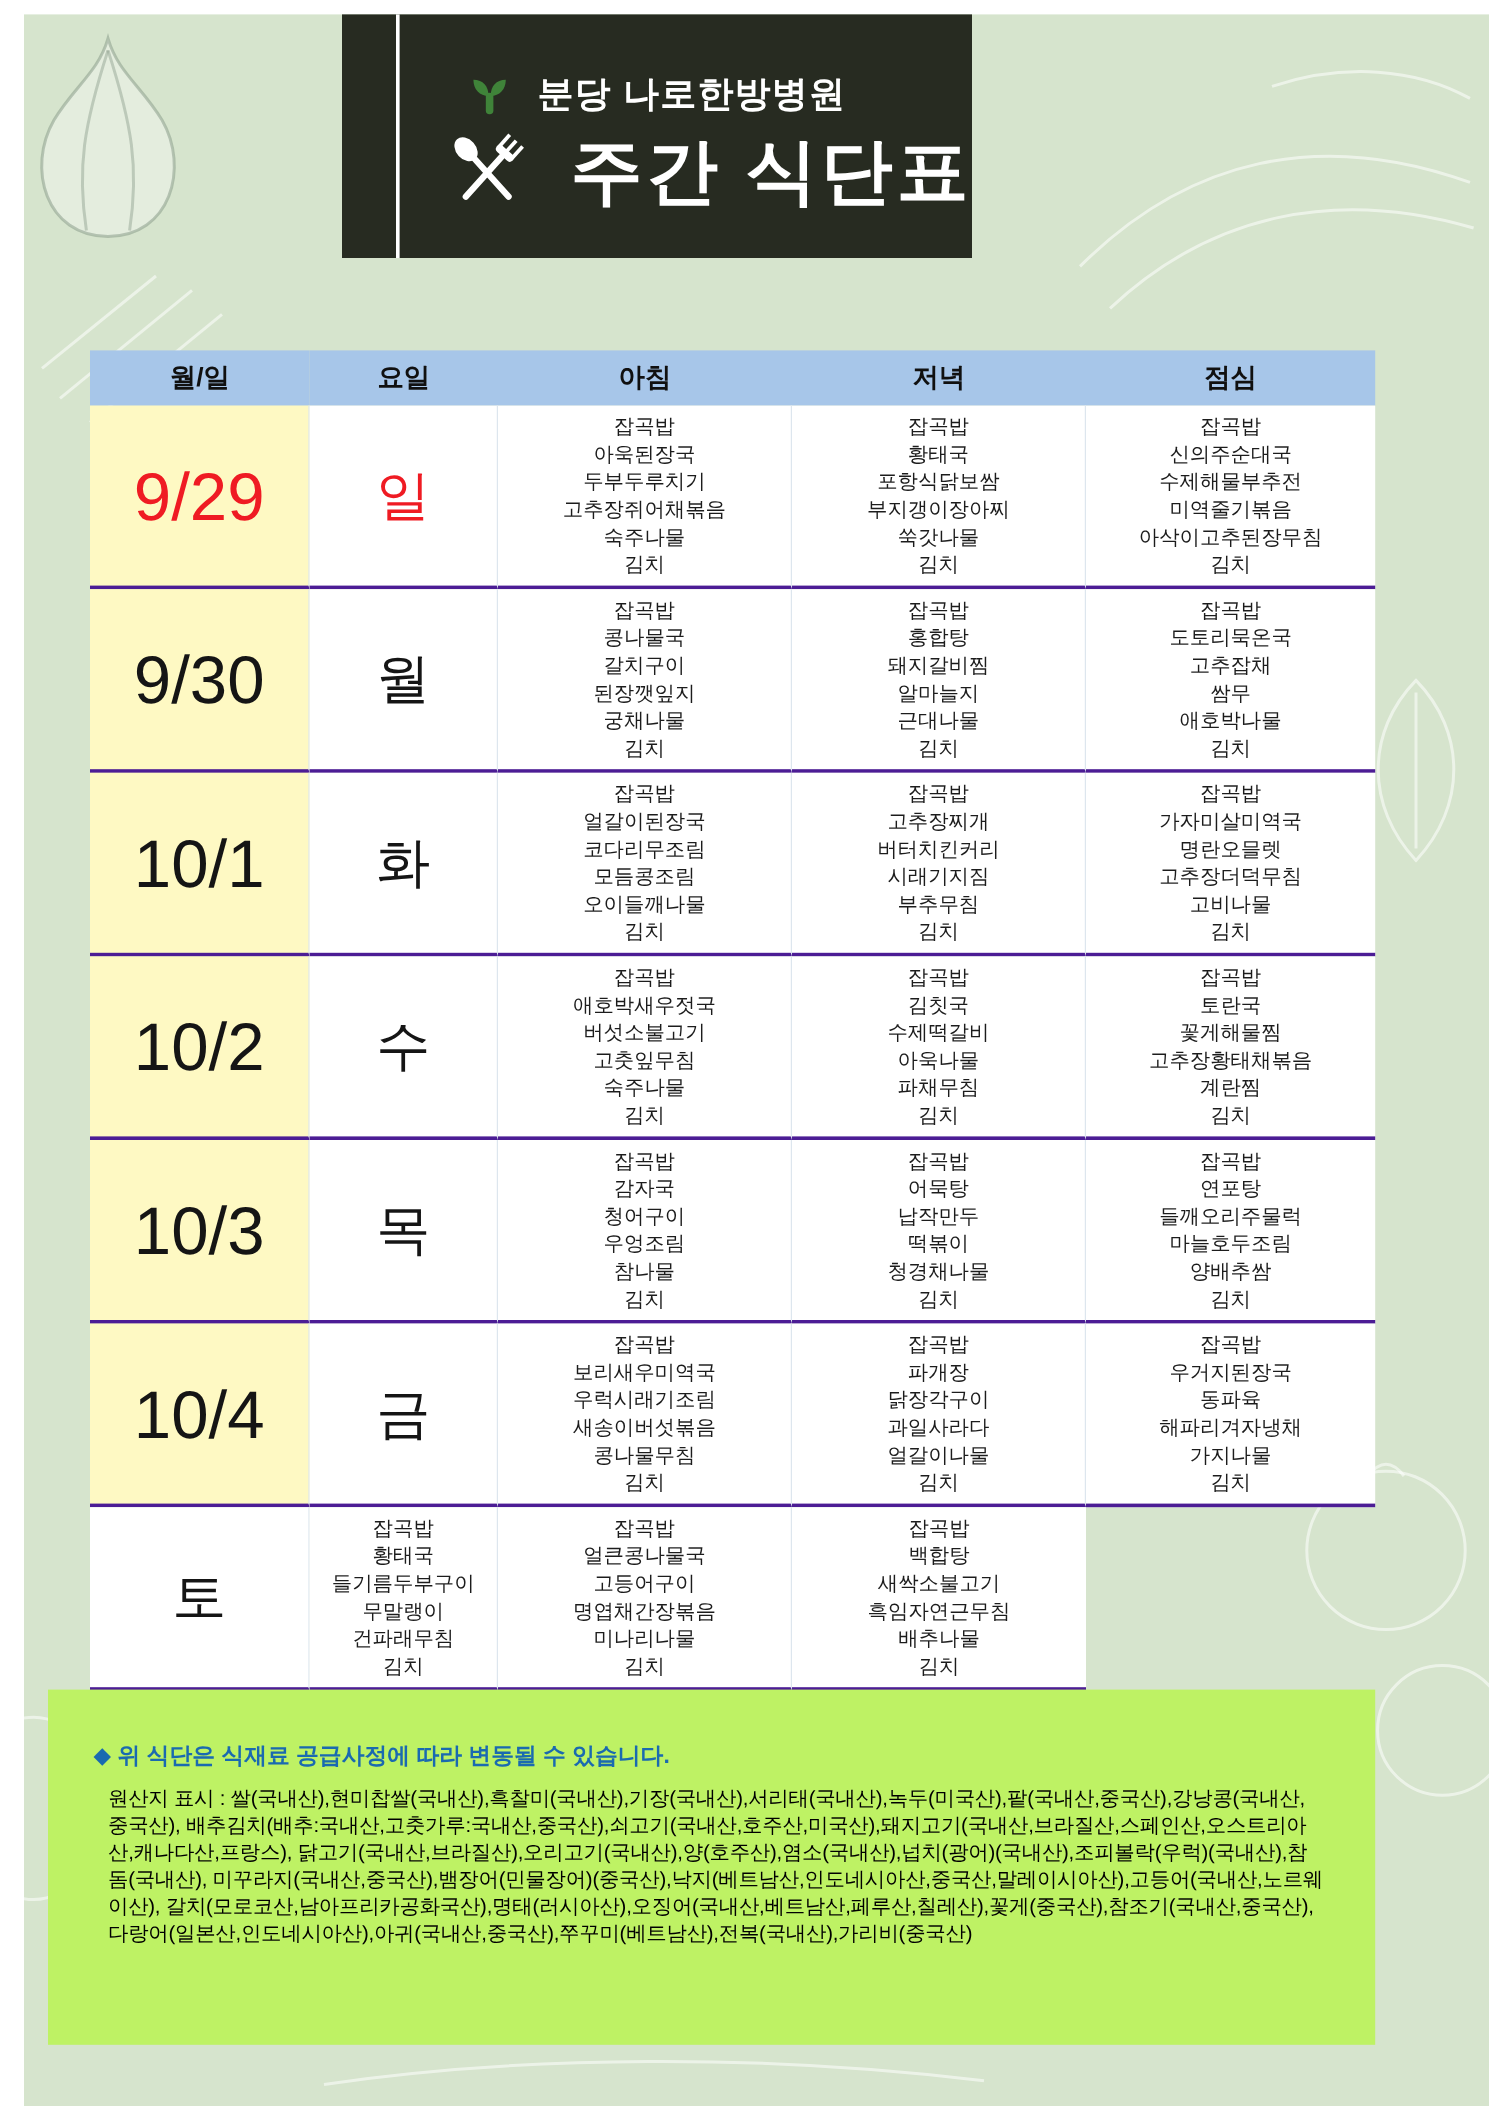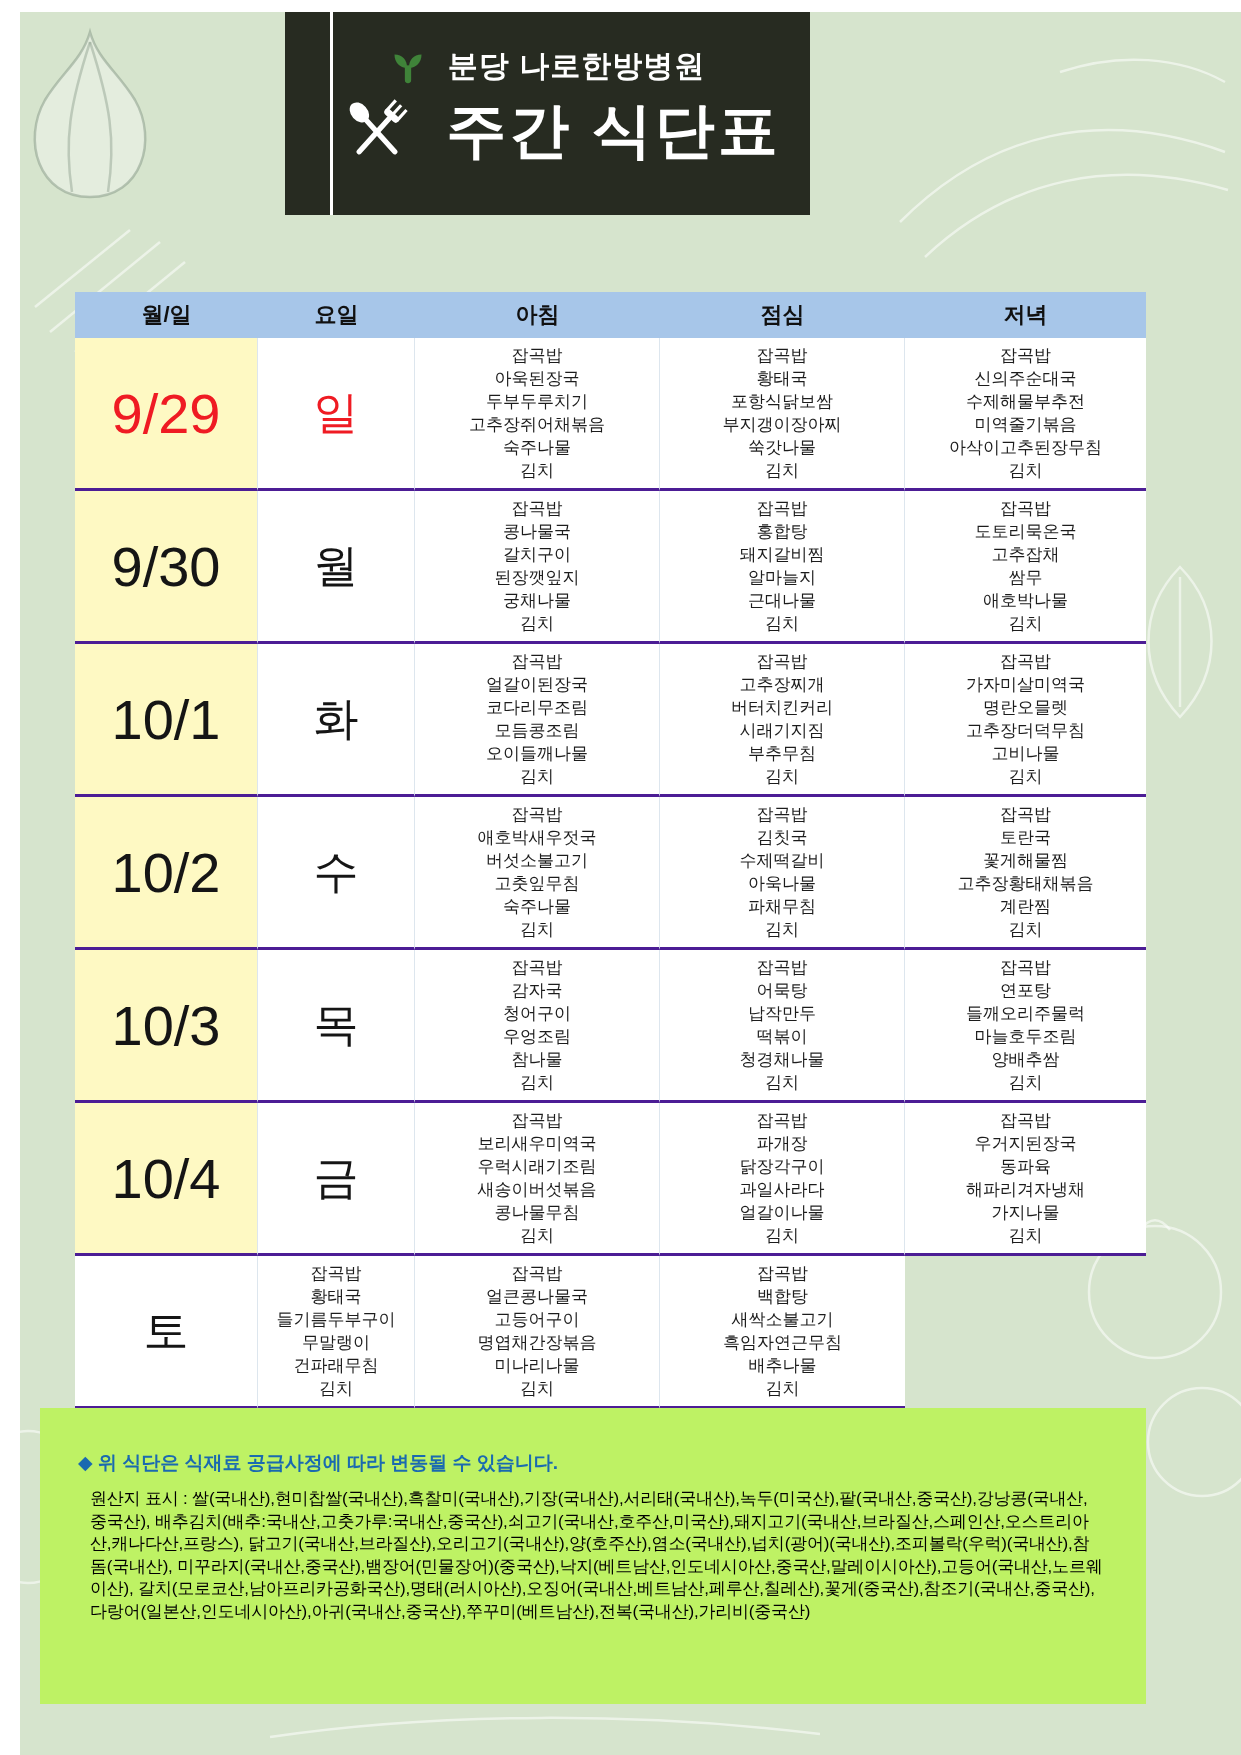--- a/index.html
+++ b/index.html
@@ -6,23 +6,23 @@
   body{
     width:1241px;height:1755px;position:relative;background:#ffffff;
     font-family:"Liberation Sans","DejaVu Sans",sans-serif;overflow:hidden;
   }
   .green-field{position:absolute;left:20px;top:12px;right:0;bottom:0;background:#d6e4cd;}
   .decor-svg{position:absolute;left:0;top:0;}
 
   
   .banner{position:absolute;left:285px;top:12px;width:525px;height:203px;background:#272b21;color:#fff;}
   .banner-line{position:absolute;left:45px;top:0;bottom:0;width:3px;background:#ffffff;}
-  .logo-row{margin-top:34px;display:flex;justify-content:center;align-items:center;gap:22px;}
+  .logo-row{margin-top:46px;display:flex;justify-content:center;align-items:center;gap:22px;}
   .hospital-name{font-size:30px;font-weight:700;letter-spacing:1px;}
-  .title-row{margin-top:4px;display:flex;justify-content:center;align-items:center;gap:28px;padding-left:22px;}
+  .title-row{margin-top:4px;display:flex;justify-content:flex-end;align-items:center;gap:28px;padding-left:22px;}
   .page-title{font-size:60px;font-weight:800;letter-spacing:3px;}
 
   
   .menu-table{position:absolute;left:75px;top:292px;width:1071px;display:grid;
     grid-template-columns:183px 157px 245px 245px 241px;}
   .th{background:#a7c6e9;height:46px;display:flex;align-items:center;justify-content:center;
     font-size:22px;font-weight:700;color:#101010;box-sizing:border-box;}
   .cell{height:153px;background:#ffffff;border-bottom:3px solid #4c1d95;border-right:1px solid #dde6ee;
     display:flex;align-items:center;justify-content:center;box-sizing:border-box;}
   .col-last{border-right:none;}
@@ -113,22 +113,22 @@
     </svg>
     <span class="page-title">주간 식단표</span>
   </div>
 </div>
 
 <div class="menu-table">
 
   <div class="th">월/일</div>
   <div class="th">요일</div>
   <div class="th">아침</div>
+  <div class="th col-last">저녁</div>
   <div class="th">점심</div>
-  <div class="th col-last">저녁</div>
 
   <div class="cell date-cell red">9/29</div>
   <div class="cell day-cell red">일</div>
   <div class="cell menu-cell">잡곡밥
 아욱된장국
 두부두루치기
 고추장쥐어채볶음
 숙주나물
 김치</div>
   <div class="cell menu-cell">잡곡밥

